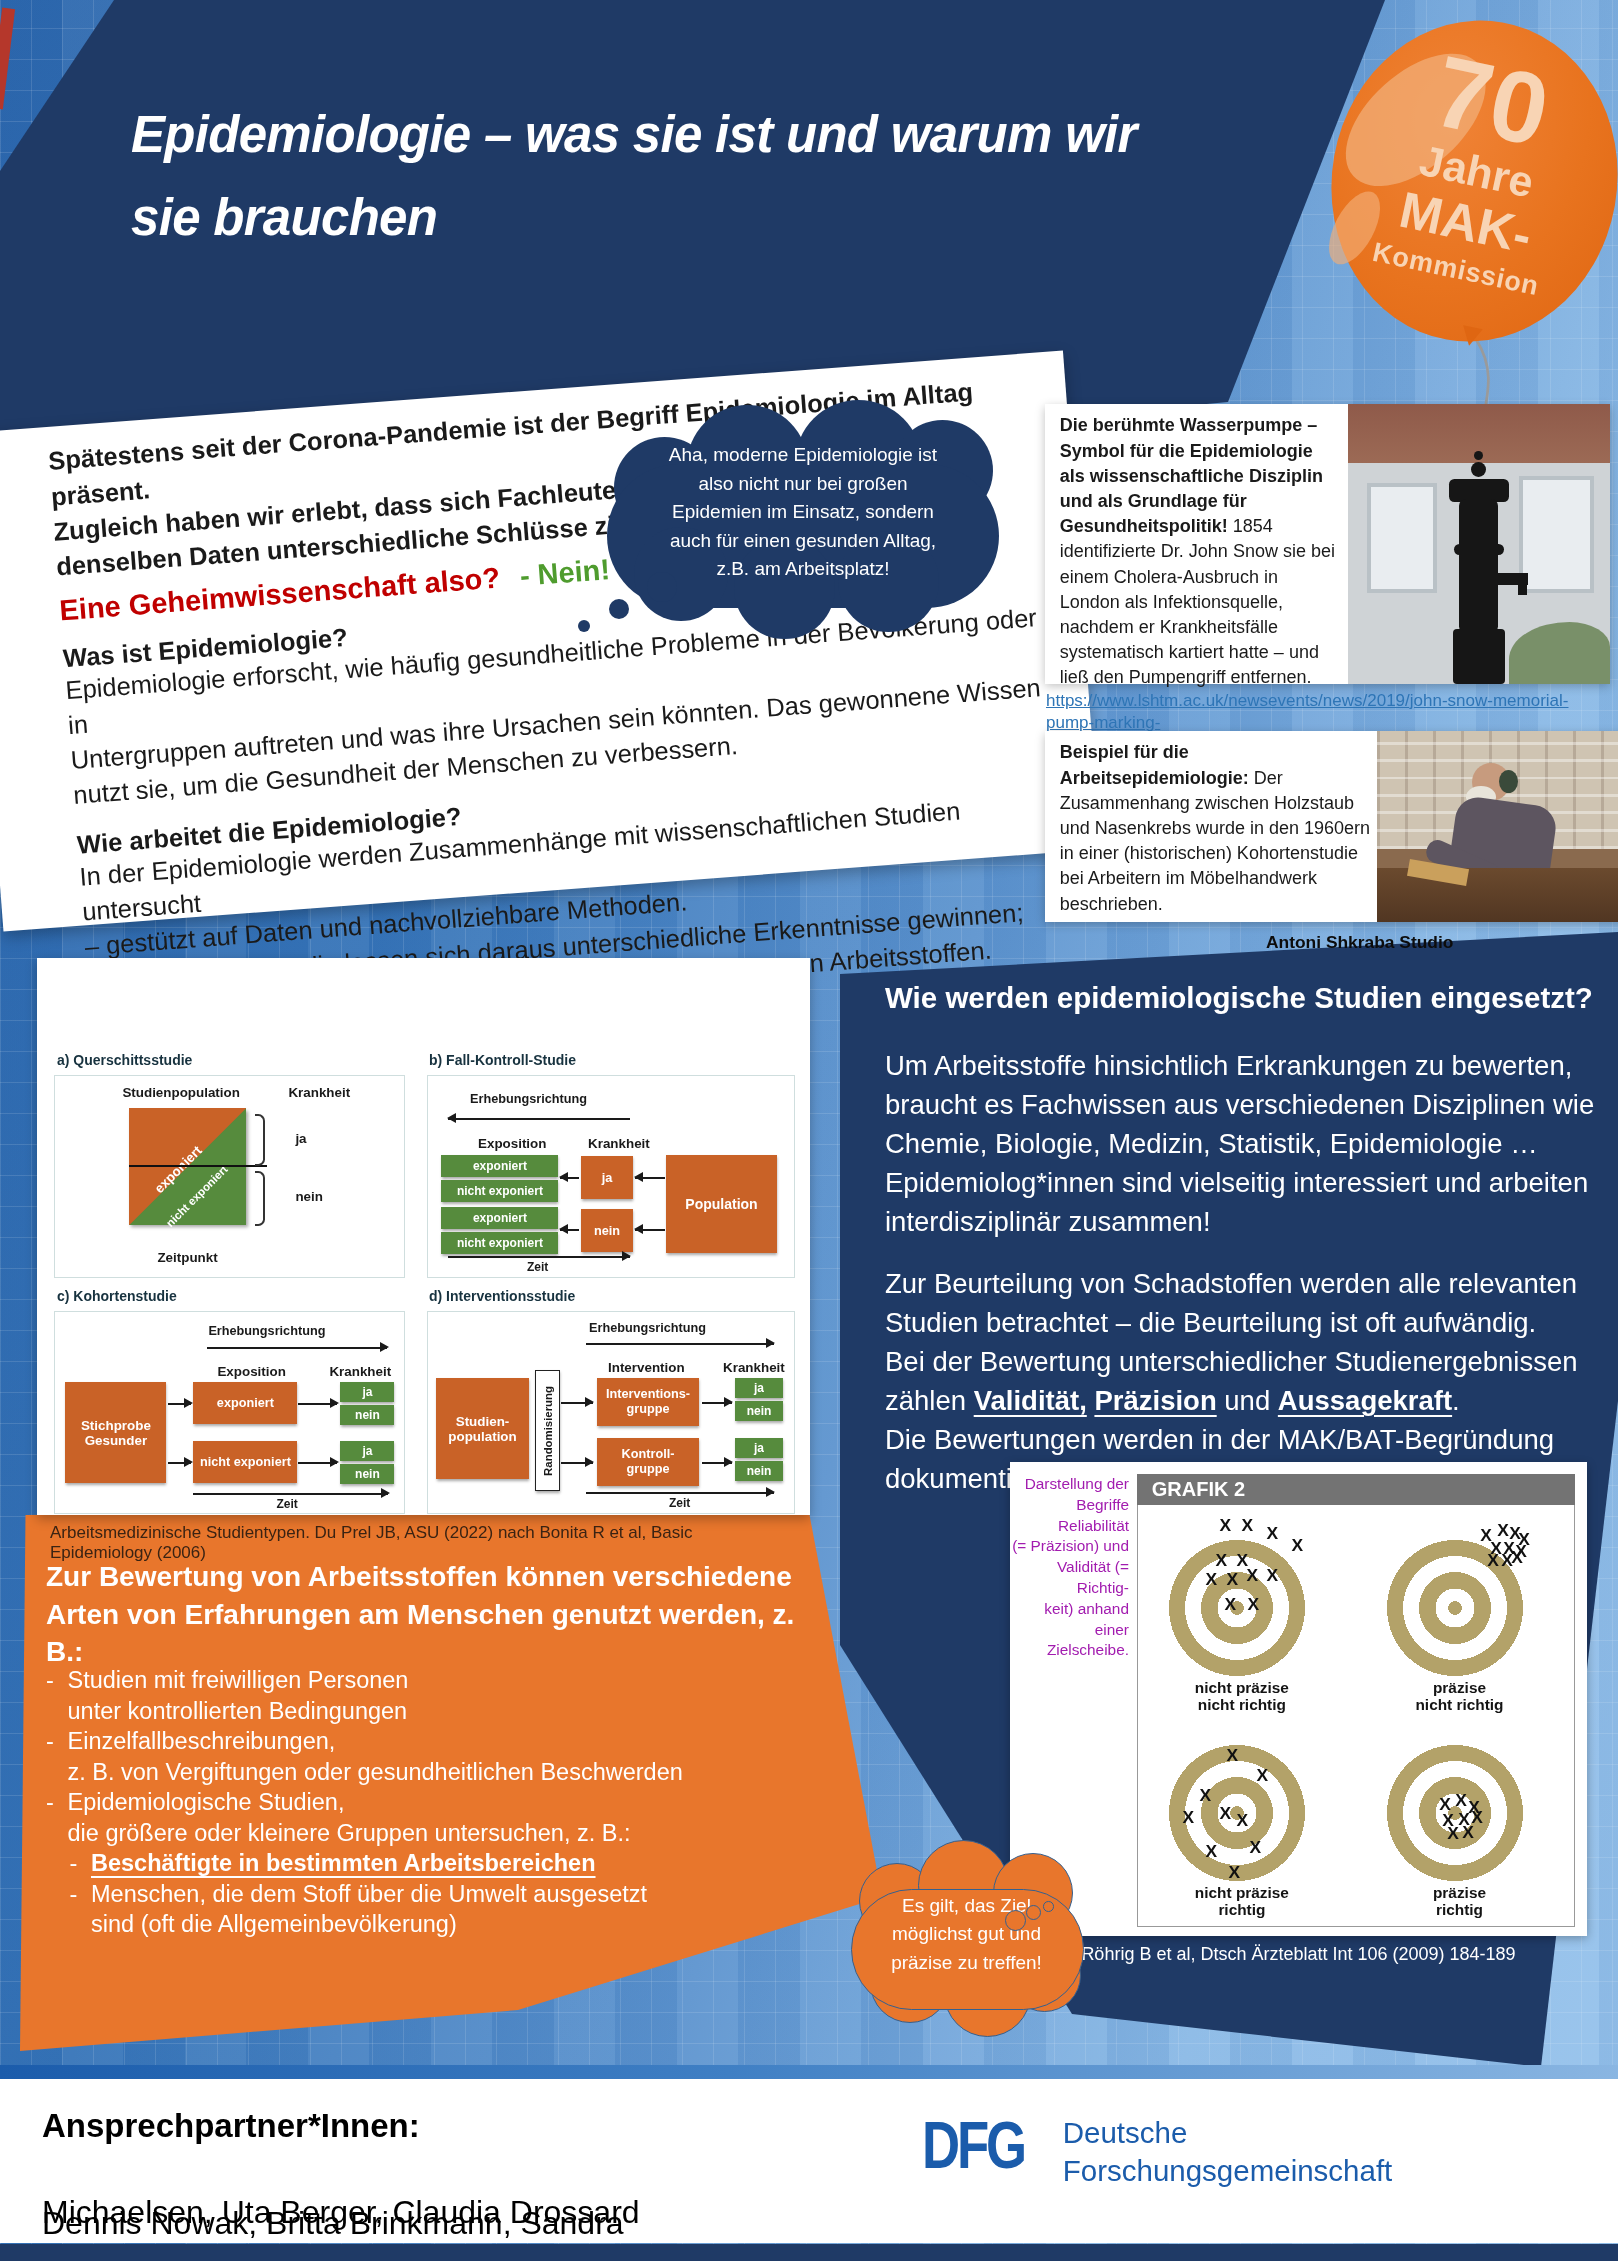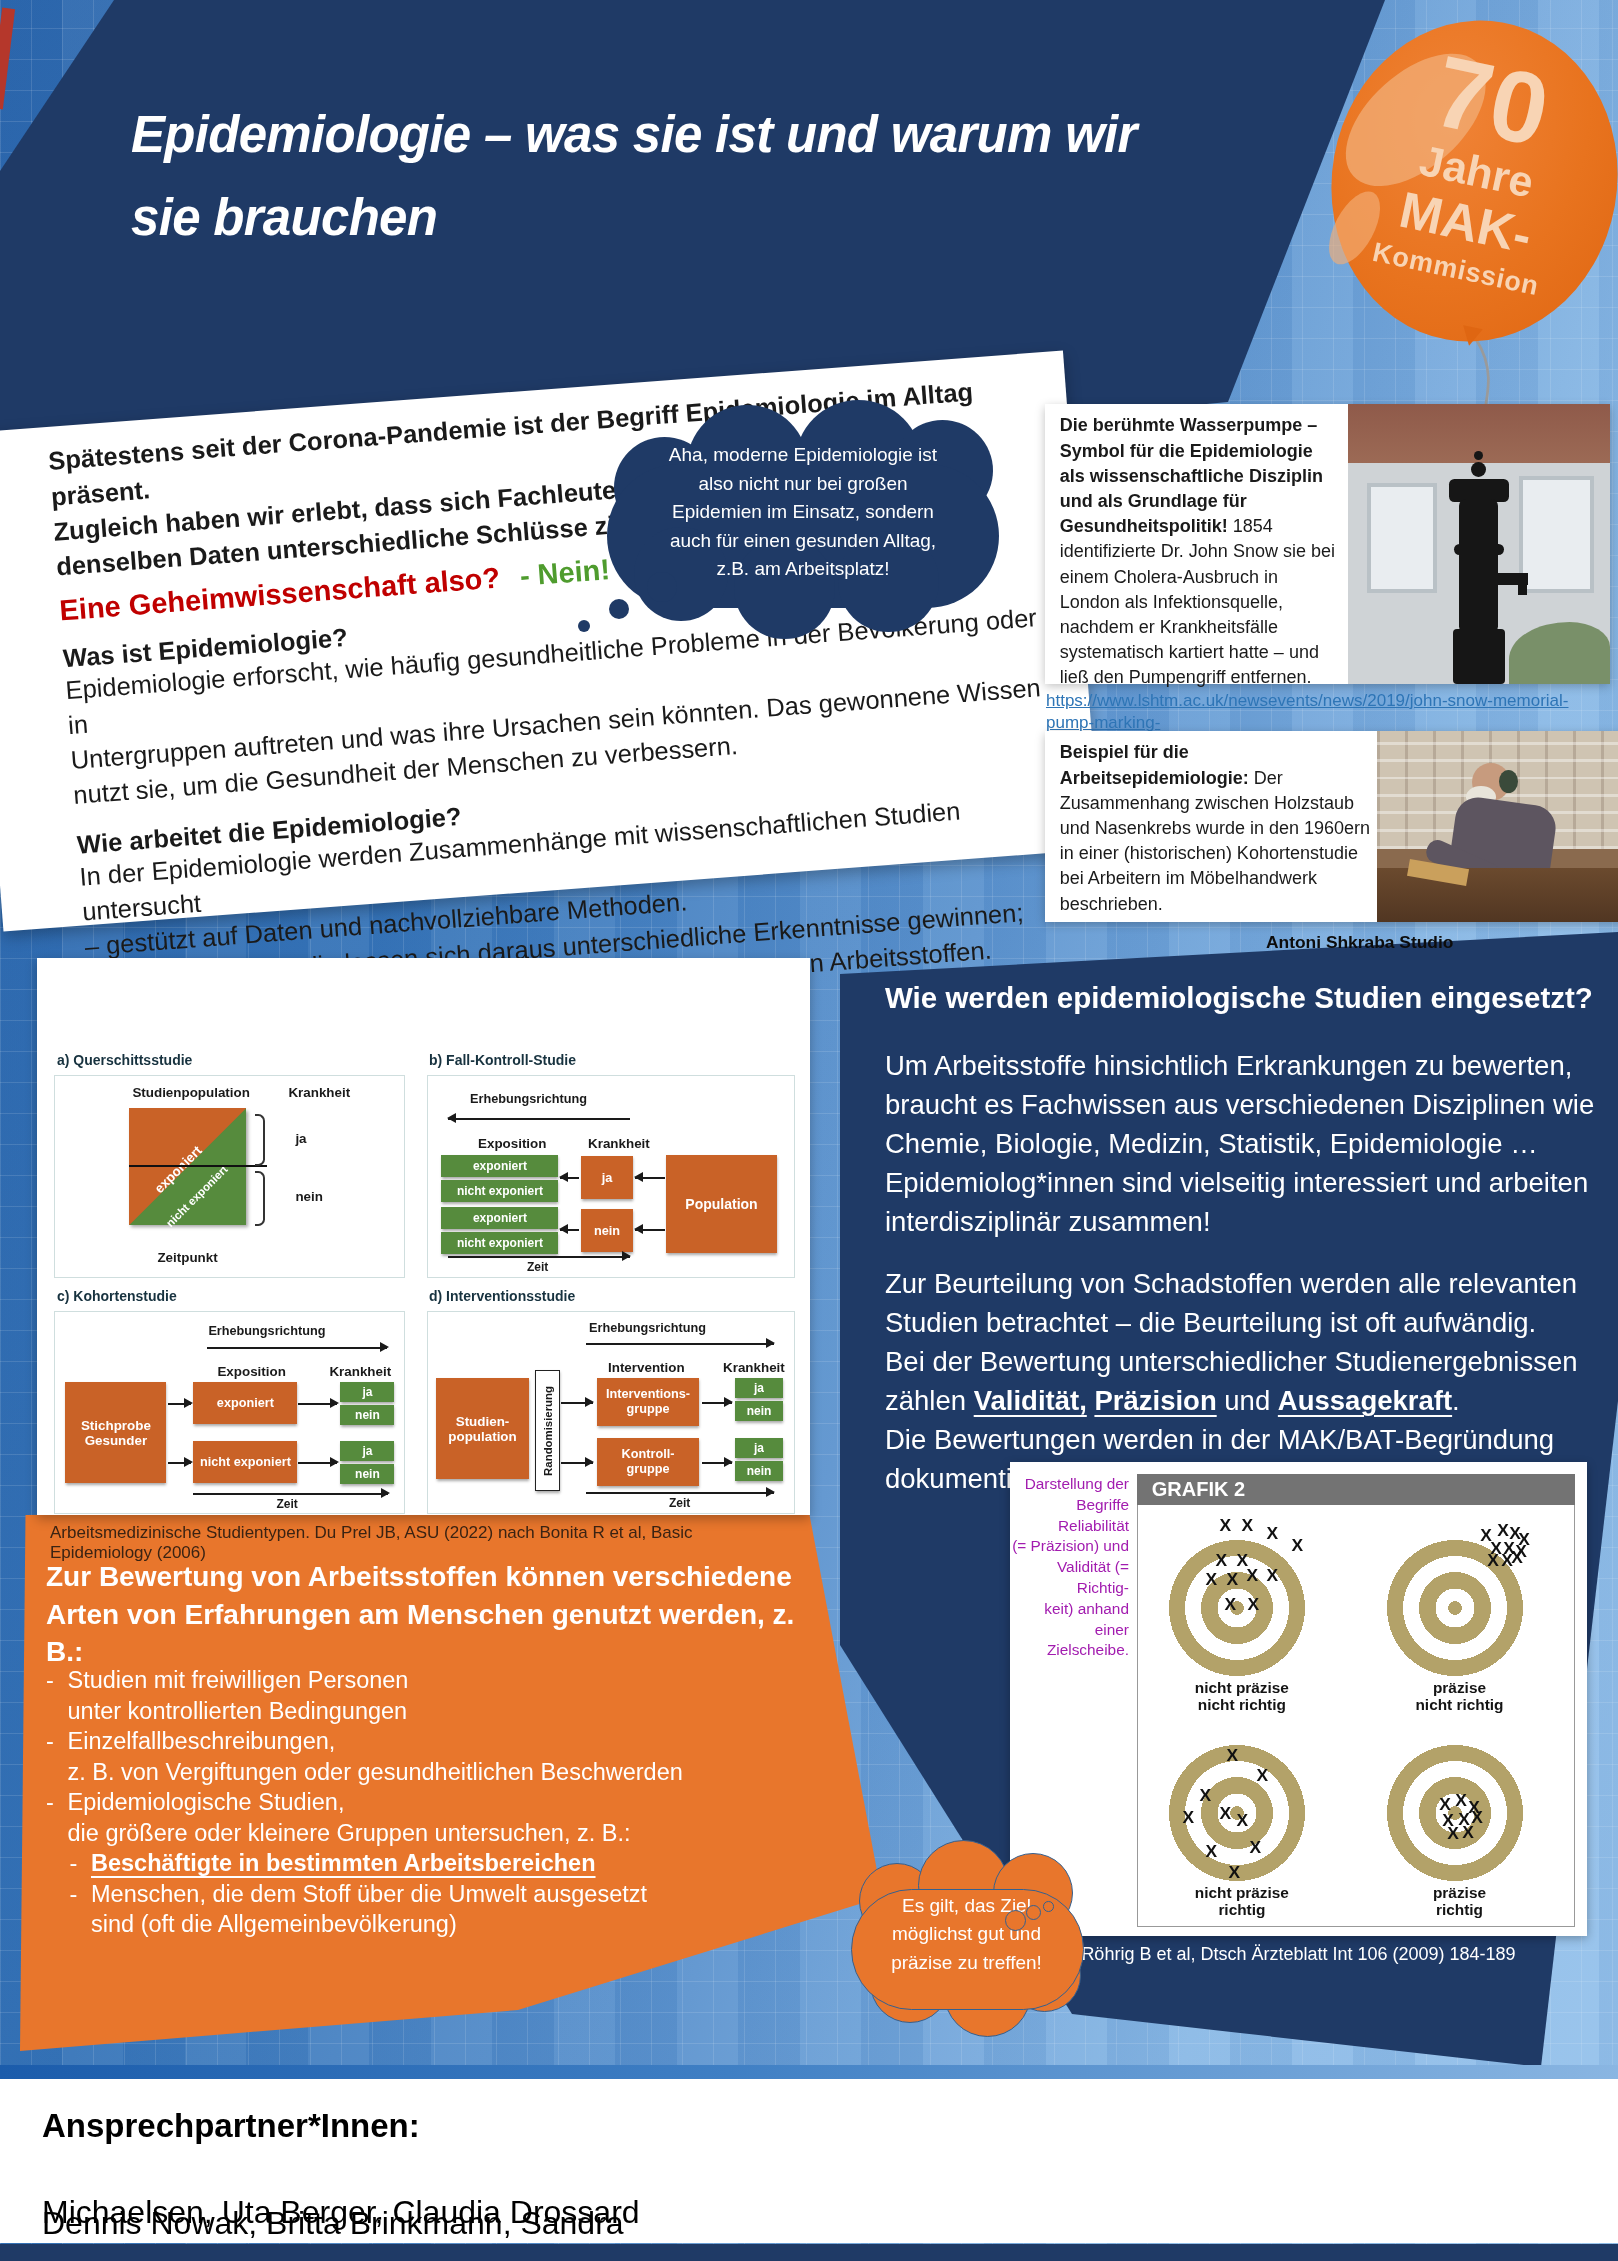--- a/index.html
+++ b/index.html
@@ -277,21 +277,21 @@
       <div class="pw" style="left:0;bottom:0;width:100%;height:54px;background:linear-gradient(#6b4a2e,#513622);"></div>
       <div class="pw" style="left:31px;top:133px;width:60px;height:17.4px;background:#caa05c;transform:rotate(10deg);"></div>
     </div>
   </div>
   <div class="abs photo-credit">Antoni Shkraba Studio</div>
 
   <div class="abs study-box">
 
     <div class="diag-label" style="left:20px;top:94px;">a) Querschittsstudie</div>
     <div class="diag-box" style="left:17.4px;top:117px;width:349px;height:201px;">
-      <div class="dlbl" style="left:77px;top:9.4px;">Studienpopulation</div>
+      <div class="dlbl" style="left:67px;top:9.4px;">Studienpopulation</div>
       <div class="dlbl" style="left:233px;top:9.4px;">Krankheit</div>
       <div class="sq-or" style="left:74px;top:32px;width:117px;height:117px;">
         <div class="sq-gr"></div>
         <div class="sq-rot" style="left:19px;top:54px;font-size:13.4px;">exponiert</div>
         <div class="sq-rot" style="left:27px;top:82px;font-size:11.4px;">nicht exponiert</div>
       </div>
       <div class="sq-line" style="left:74px;top:89px;width:138px;"></div>
       <div class="brace" style="left:200px;top:38px;height:48px;"></div>
       <div class="brace" style="left:200px;top:95px;height:51px;"></div>
       <div class="dlbl" style="left:240px;top:55px;">ja</div>
@@ -511,16 +511,23 @@
   </div>
   <div class="bb-dot" style="left:1005px;top:1910px;width:19px;height:19px;"></div>
   <div class="bb-dot" style="left:1026px;top:1905px;width:13.4px;height:13.4px;"></div>
   <div class="bb-dot" style="left:1043px;top:1901px;width:8.7px;height:8.7px;"></div>
 
   <div class="abs footer-band"></div>
   <div class="abs footer">
     <div class="f-head">Ansprechpartner*Innen:</div>
     <div class="f-names" style="top:89px;margin-top:37px;">Dennis Nowak, Britta Brinkmann, Sandra</div>
     <div class="f-names" style="top:115px;">Michaelsen, Uta Berger, Claudia Drossard</div>
+    <div class="dfg">
+      <div class="dfg-letters">DFG</div>
+      <div class="dfg-text">
+        <div>Deutsche</div>
+        <div>Forschungsgemeinschaft</div>
+      </div>
+    </div>
   </div>
   <div class="abs bottom-strip"></div>
 </div>
 
 
 </body></html>

